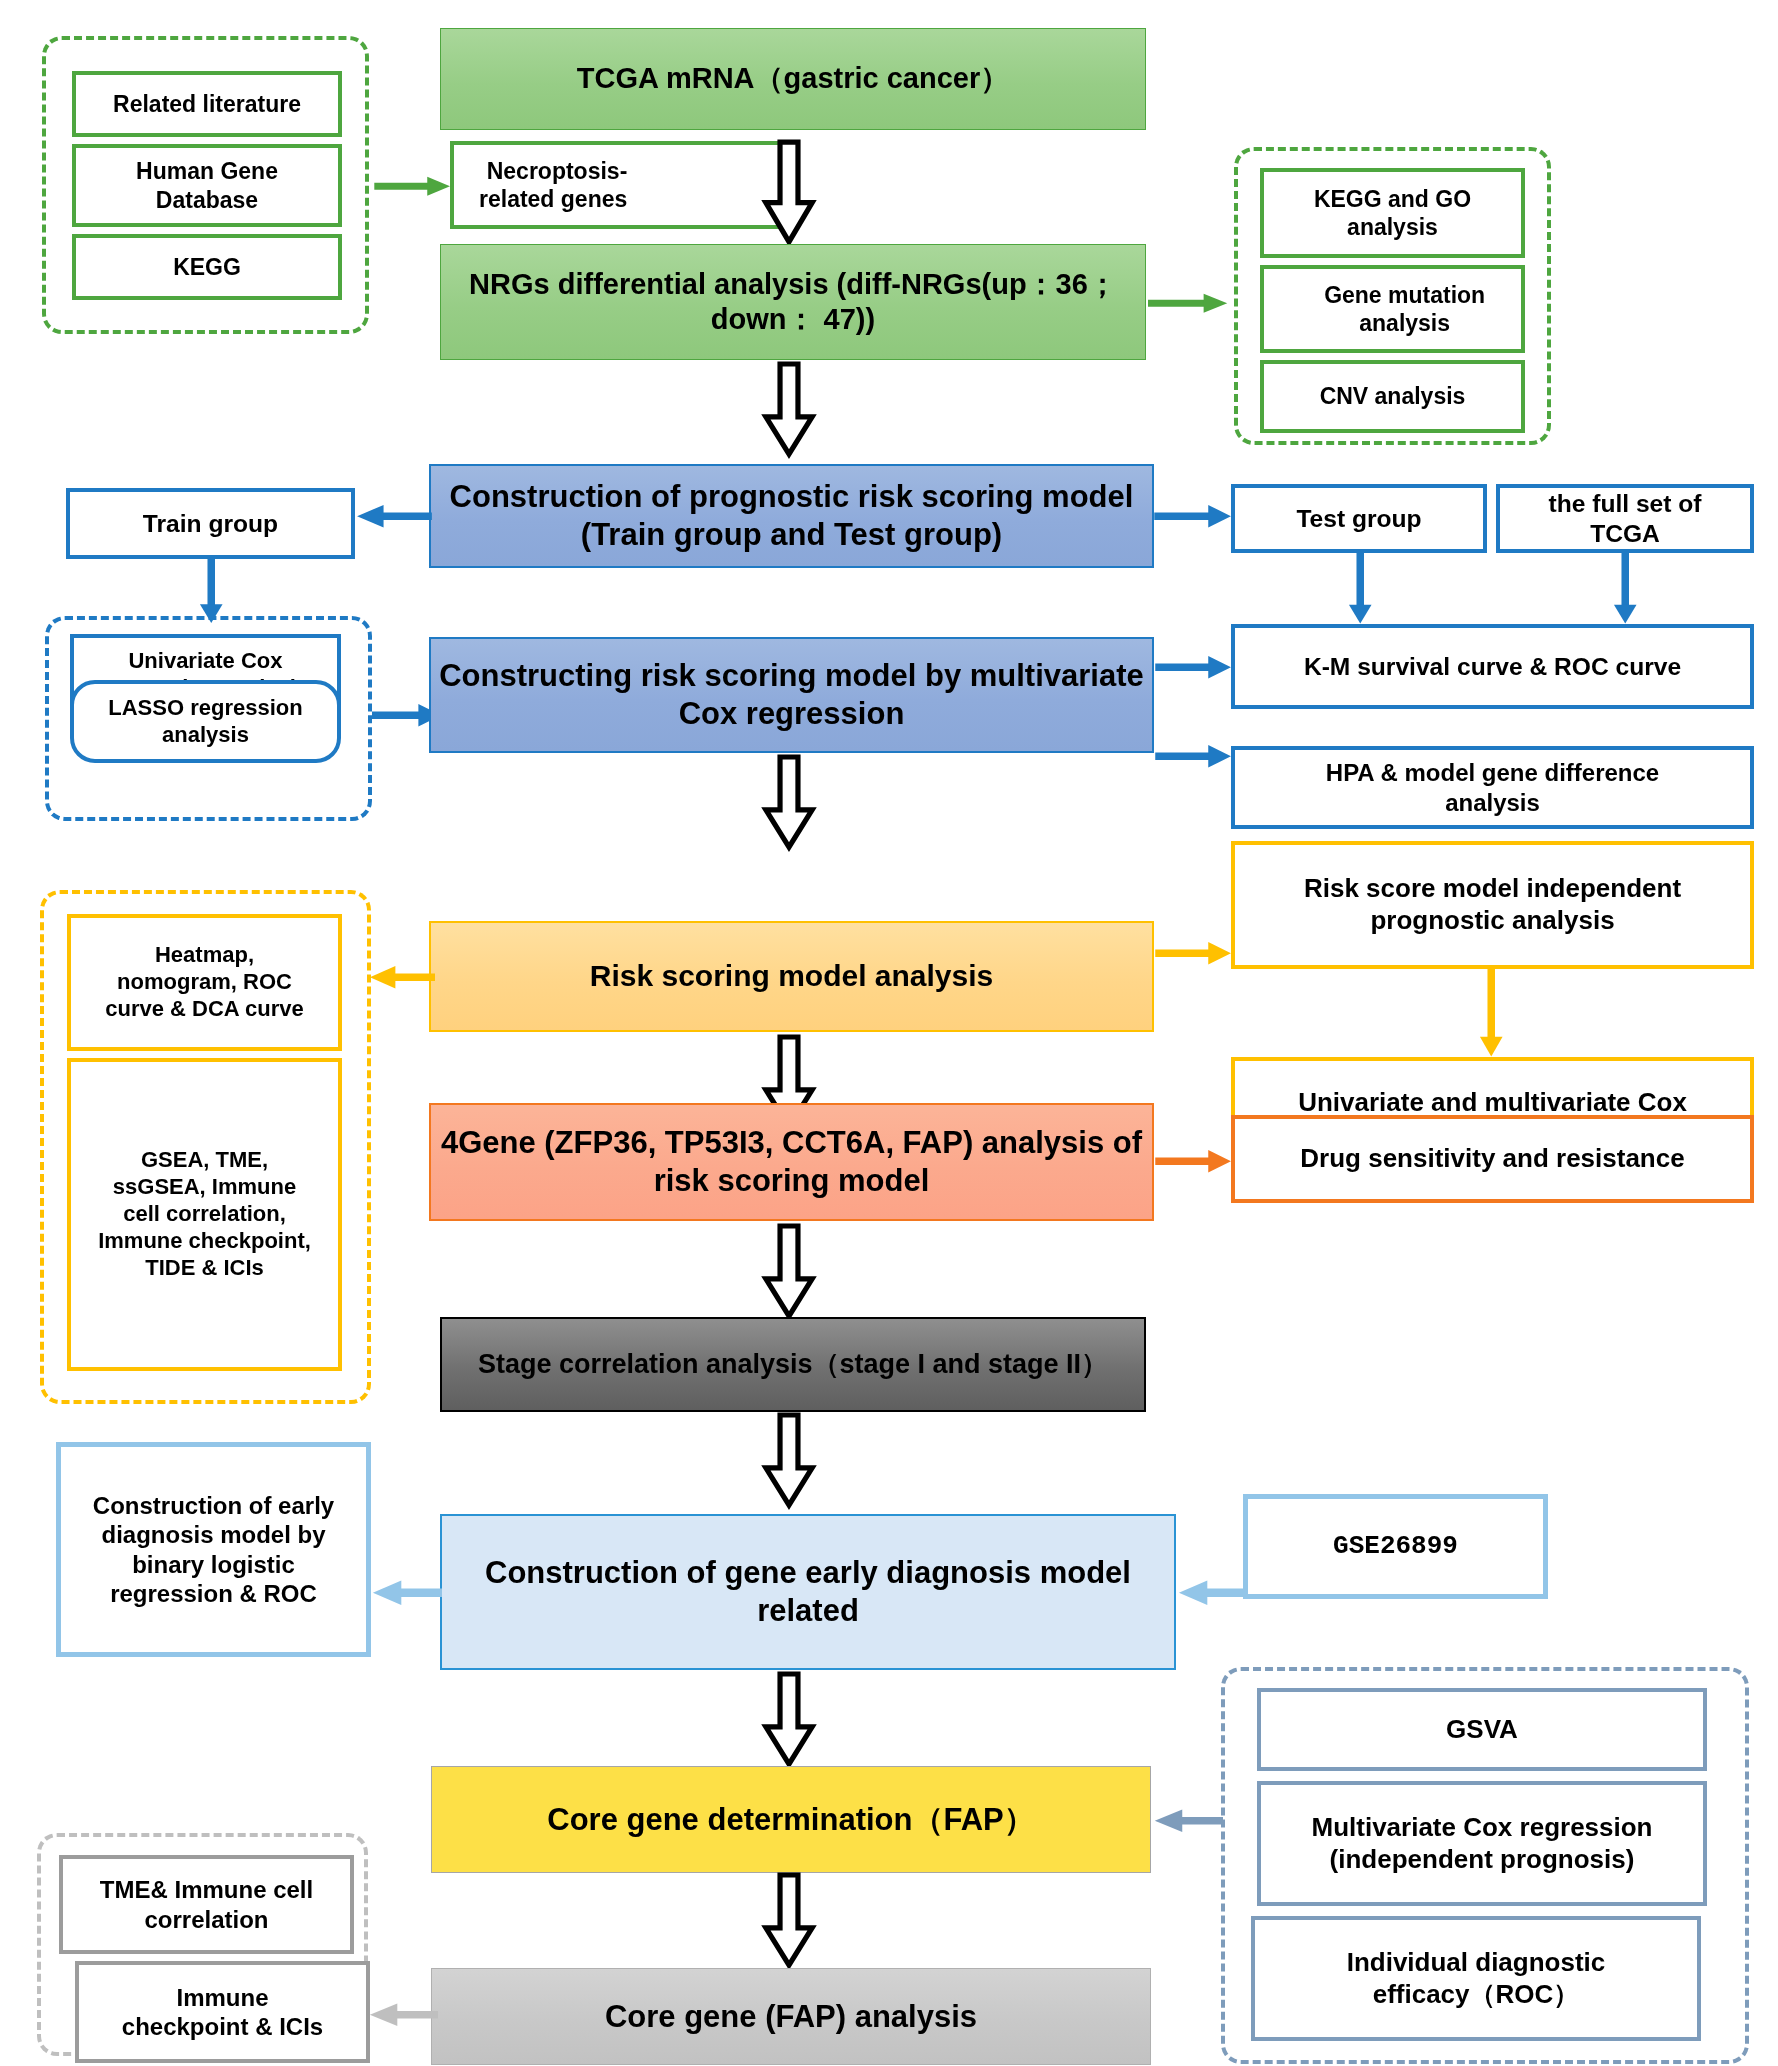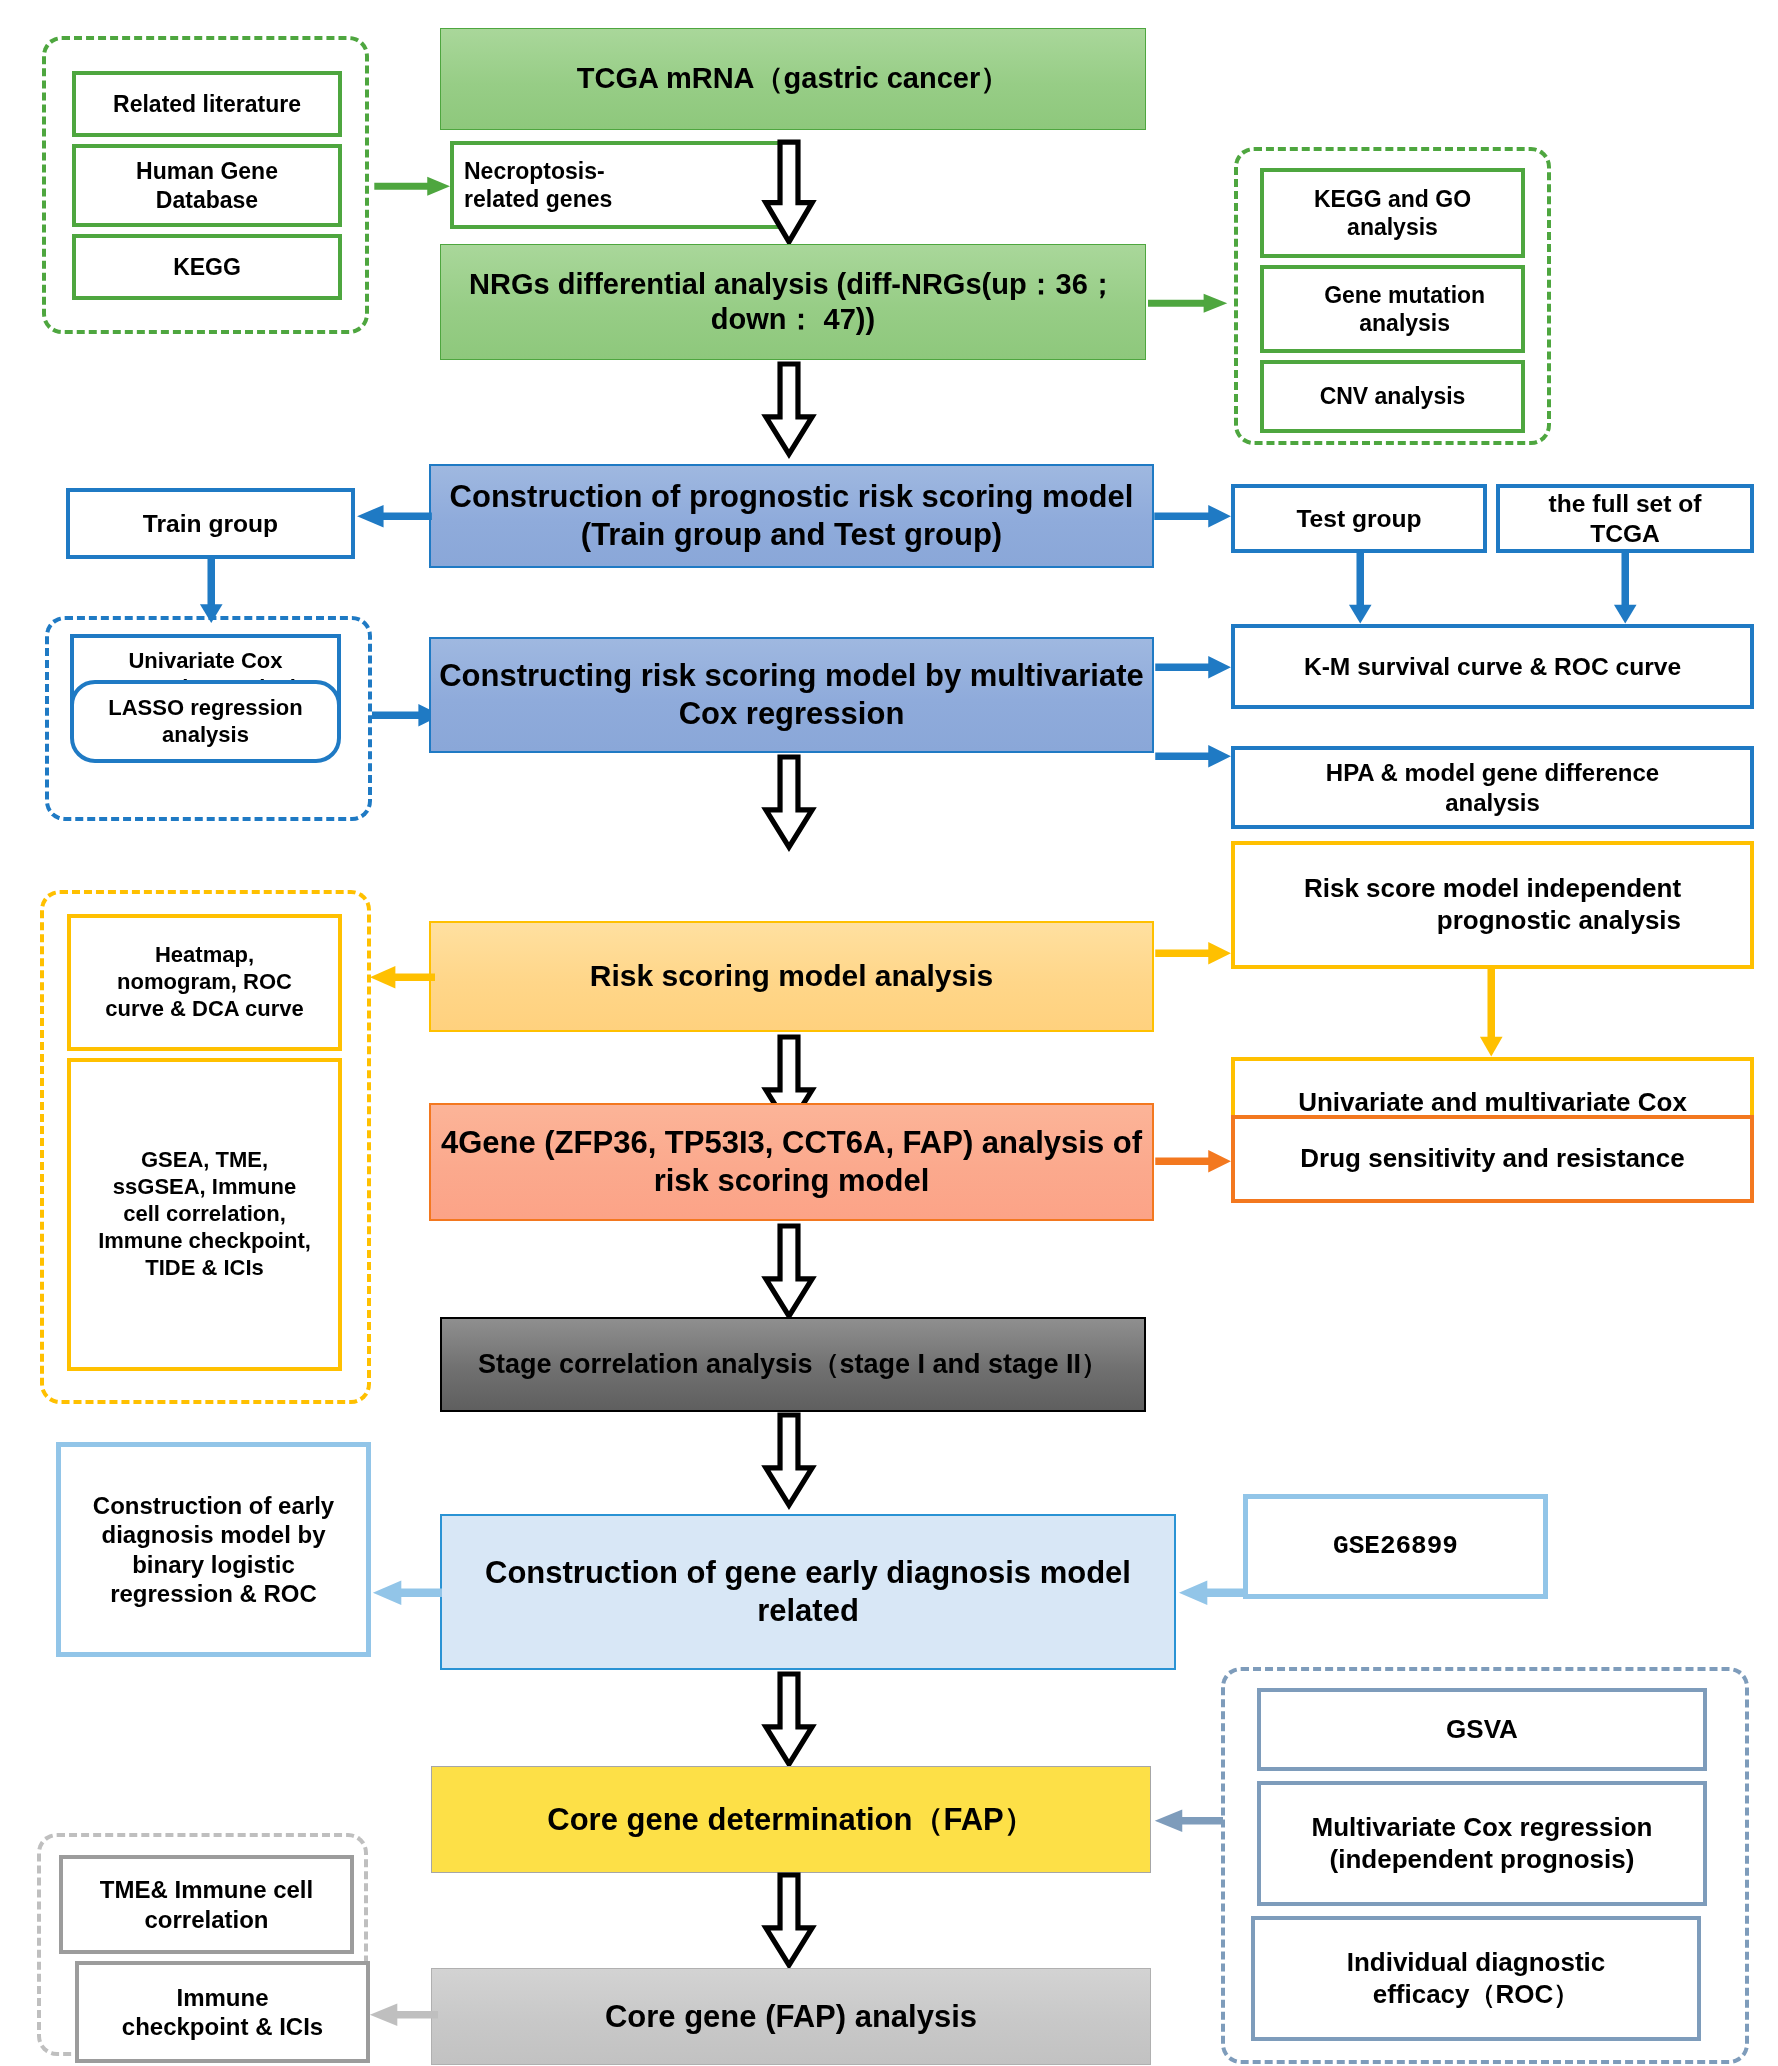--- a/index.html
+++ b/index.html
@@ -112,21 +112,21 @@
 
   <div class="arrow" style="left:374px; top:174px; width:81px; height:24.6px;">
     <svg width="81" height="24.6" viewBox="0 0 170 52">
       <path d="M0 26 L118 26" stroke="#4ea63f" stroke-width="15" fill="none"></path>
       <path d="M112 6 L160 26 L112 46 Z" fill="#4ea63f"></path>
     </svg>
   </div>
 
   <div class="box g-solid" style="left:440px; top:28px; width:706px; height:102px; font-size:29px;">TCGA mRNA（gastric cancer）</div>
 
-  <div class="box g-hollow" style="left:450px; top:141px; width:340px; height:88px; font-size:23px; white-space:pre-line; justify-content:flex-start; text-align:left; padding-left:10px;">Necroptosis-
+  <div class="box g-hollow" style="left:450px; top:141px; width:340px; height:88px; font-size:23px; white-space:pre-line; justify-content:flex-start; text-align:right; padding-left:25px;">Necroptosis-
 related genes</div>
 
   <div class="arrow" style="left:763px; top:142px; width:52px; height:102px;">
     <svg width="52" height="102" viewBox="0 0 110 215">
       <path d="M36 0 L74 0 L74 128 L104 128 L55 211 L6 128 L36 128 Z" fill="#ffffff" stroke="#000000" stroke-width="11" stroke-linejoin="miter"></path>
     </svg>
   </div>
 
   <div class="box g-solid" style="left:440px; top:244px; width:706px; height:116px; font-size:29px;">NRGs differential analysis (diff-NRGs(up：36； down： 47))</div>
 
@@ -260,21 +260,21 @@
     </svg>
   </div>
 
   <div class="arrow" style="left:1155px; top:940px; width:80px; height:26.5px;">
     <svg width="80" height="26.5" viewBox="0 0 168 56">
       <path d="M0 28 L118 28" stroke="#ffc000" stroke-width="16" fill="none"></path>
       <path d="M112 4 L160 28 L112 52 Z" fill="#ffc000"></path>
     </svg>
   </div>
 
-  <div class="box y-hollow" style="left:1231px; top:841px; width:523px; height:128px; font-size:26px; white-space:pre-line;text-align:right;">Risk score model independent
+  <div class="box y-hollow" style="left:1231px; top:841px; width:523px; height:128px; font-size:26px; white-space:pre-line;">Risk score model independent
 prognostic analysis</div>
 
   <div class="arrow" style="left:1478px; top:966px; width:26.5px; height:92px;">
     <svg width="26.5" height="92" viewBox="0 0 56 195">
       <path d="M28 0 L28 158" stroke="#ffc000" stroke-width="16" fill="none"></path>
       <path d="M4 150 L28 192 L52 150 Z" fill="#ffc000"></path>
     </svg>
   </div>
 
   <div class="box y-hollow" style="left:1231px; top:1057px; width:523px; height:124px; font-size:26px; white-space:pre-line;">Univariate and multivariate Cox

